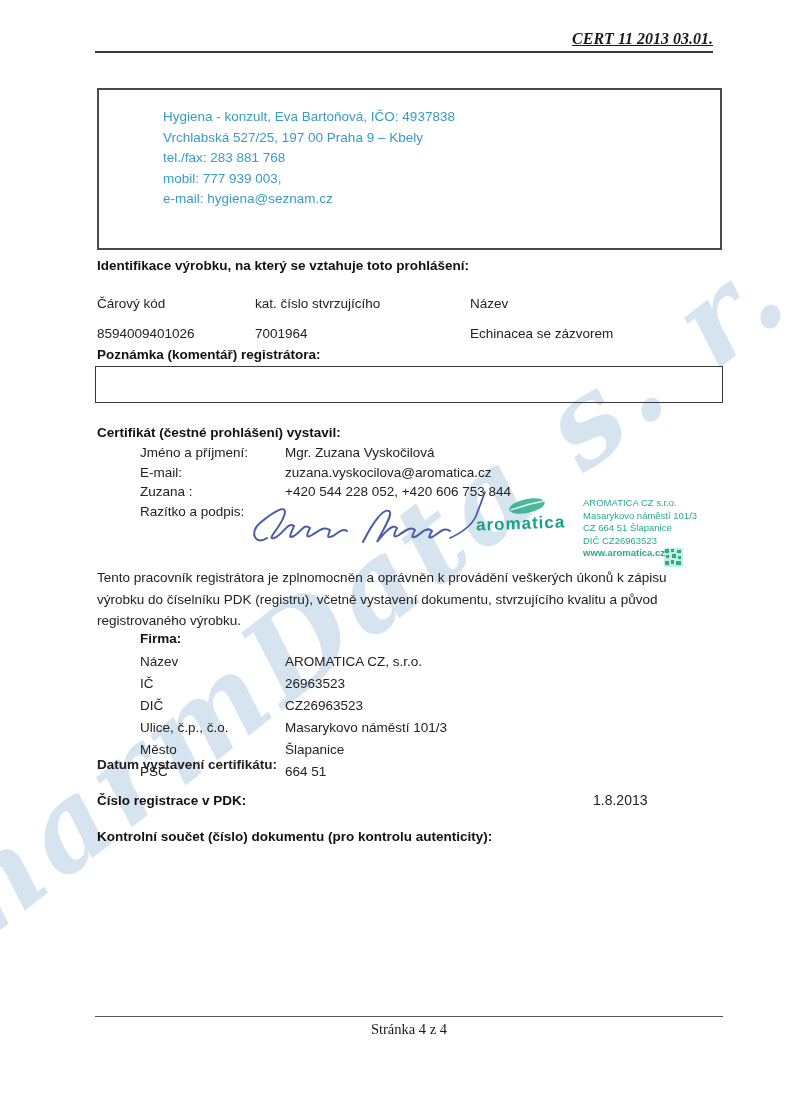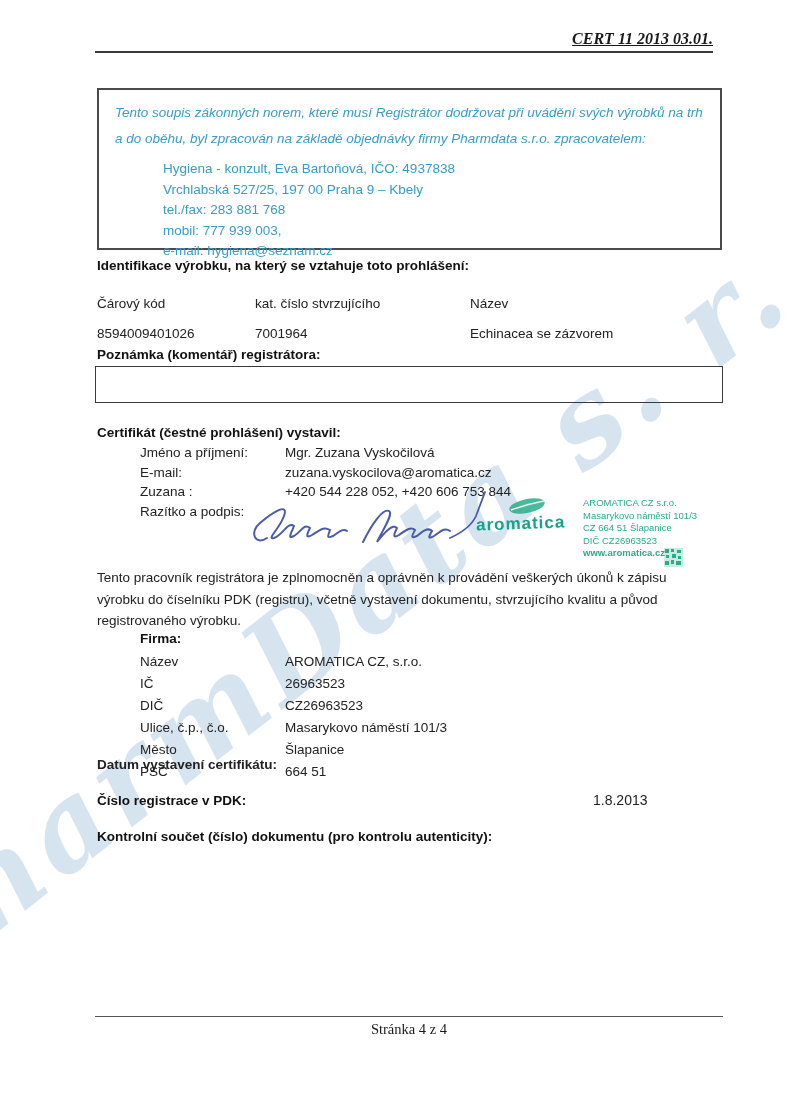--- a/index.html
+++ b/index.html
@@ -126,21 +126,20 @@
 
   <div class="watermark">PharmData s. r. o.</div>
 
   <div class="content">
 
     <div class="doc-header">
       <span>CERT 11 2013 03.01.</span>
     </div>
 
     <div class="intro-box">
-      <div class="intro-para">Tento soupis zákonných norem, které musí Registrátor dodržovat při uvádění svých výrobků na trh a do oběhu, byl zpracován na základě objednávky firmy Pharmdata s.r.o. zpracovatelem:</div>
       <div class="intro-contact">
         <div>Hygiena - konzult, Eva Bartoňová, IČO:  4937838</div>
         <div>Vrchlabská 527/25, 197 00   Praha 9 – Kbely</div>
         <div>tel./fax: 283 881 768</div>
         <div>mobil: 777 939 003,</div>
         <div>e-mail: hygiena@seznam.cz</div>
       </div>
     </div>
 
     <div class="h-bold sec-ident-heading">Identifikace výrobku, na který se vztahuje toto prohlášení:</div>

